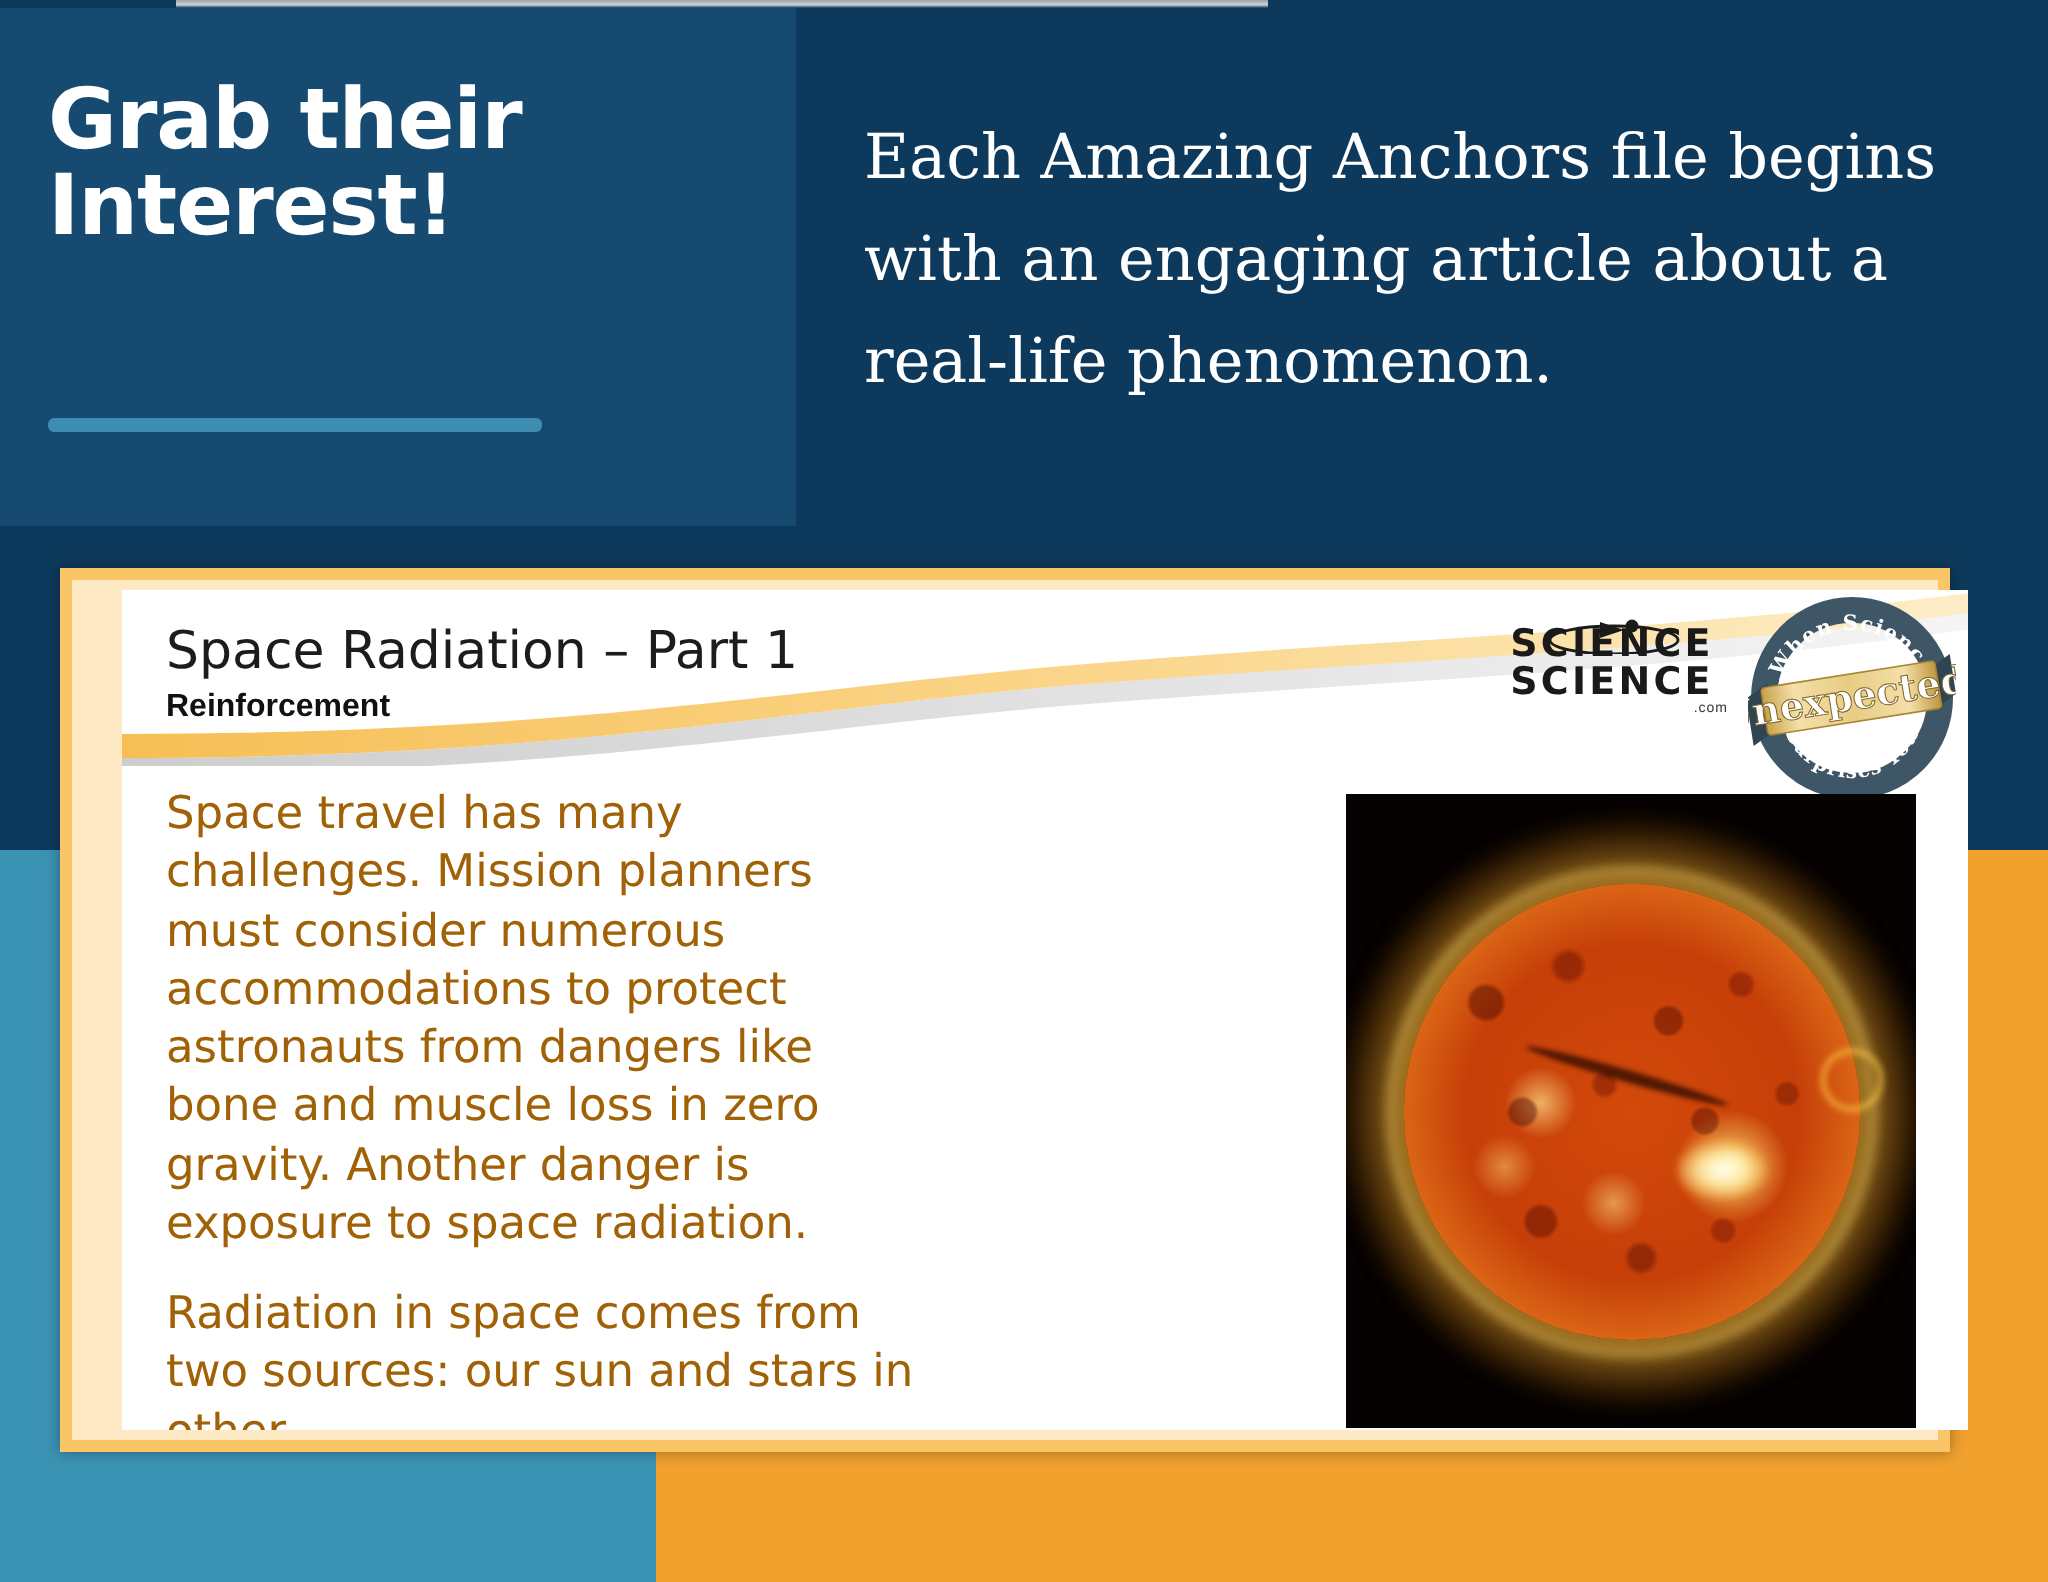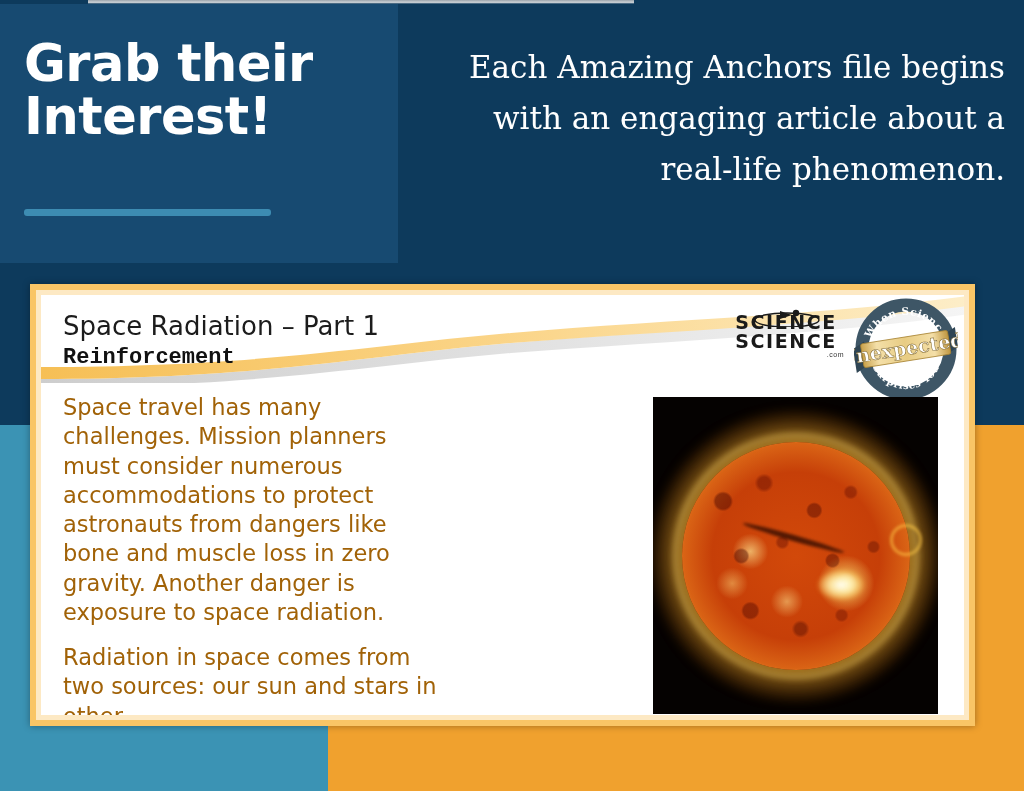--- a/index.html
+++ b/index.html
@@ -55,21 +55,21 @@
 
   
   .headline {
     position: absolute;
     left: 24px; top: 38px;
     width: 360px;
   }
   .headline-text {
     font-family: "DejaVu Sans", sans-serif;
     font-weight: 700;
-    font-size: 51px;
+    font-size: 42px;
     line-height: 1.03;
     color: #ffffff;
     letter-spacing: -0.5px;
     margin: 0;
     white-space: pre-line;
   }
   .headline-rule {
     position: absolute;
     left: 24px; top: 209px;
     width: 247px; height: 7px;
@@ -79,22 +79,22 @@
 
   
   .intro-copy {
     position: absolute;
     left: 420px; top: 42px;
     width: 585px;
     font-family: "DejaVu Serif", serif;
     font-size: 31px;
     line-height: 1.65;
     color: #ffffff;
-    text-align: right;
-    margin: 0;
+    text-align: left;
+    margin: 12px;
   }
 
   
   .doc-outer {
     position: absolute;
     left: 30px; top: 284px;
     width: 945px; height: 442px;
     background: #f9c566;
     padding: 6px;
     box-sizing: border-box;
@@ -104,20 +104,21 @@
     width: 100%; height: 100%;
     background: #fde9c4;
     padding: 5px;
     box-sizing: border-box;
   }
   .doc-page {
     position: relative;
     width: 100%; height: 100%;
     background: #ffffff;
     overflow: hidden;
+    margin-left: 20px;
   }
 
   
   .doc-banner {
     position: absolute;
     left: 0; top: 0; width: 100%; height: 88px;
     overflow: hidden;
   }
   .doc-banner svg { position: absolute; left: 0; top: 0; }
 
@@ -125,22 +126,22 @@
     position: absolute;
     left: 22px; top: 16px;
     font-family: "DejaVu Sans", sans-serif;
     font-size: 26px;
     color: #1c1c1c;
     white-space: nowrap;
   }
   .doc-subtitle {
     position: absolute;
     left: 22px; top: 50px;
-    font-family: Liberation Mono, monospace;
-    font-size: 22px;
+    font-family: Liberation Sans, sans-serif;
+    font-size: 16px;
     font-weight: 700;
     color: #111111;
     white-space: nowrap;
   }
 
   
   .logo-wrap {
     position: absolute;
     right: 118px; top: 18px;
     width: 120px; height: 58px;

